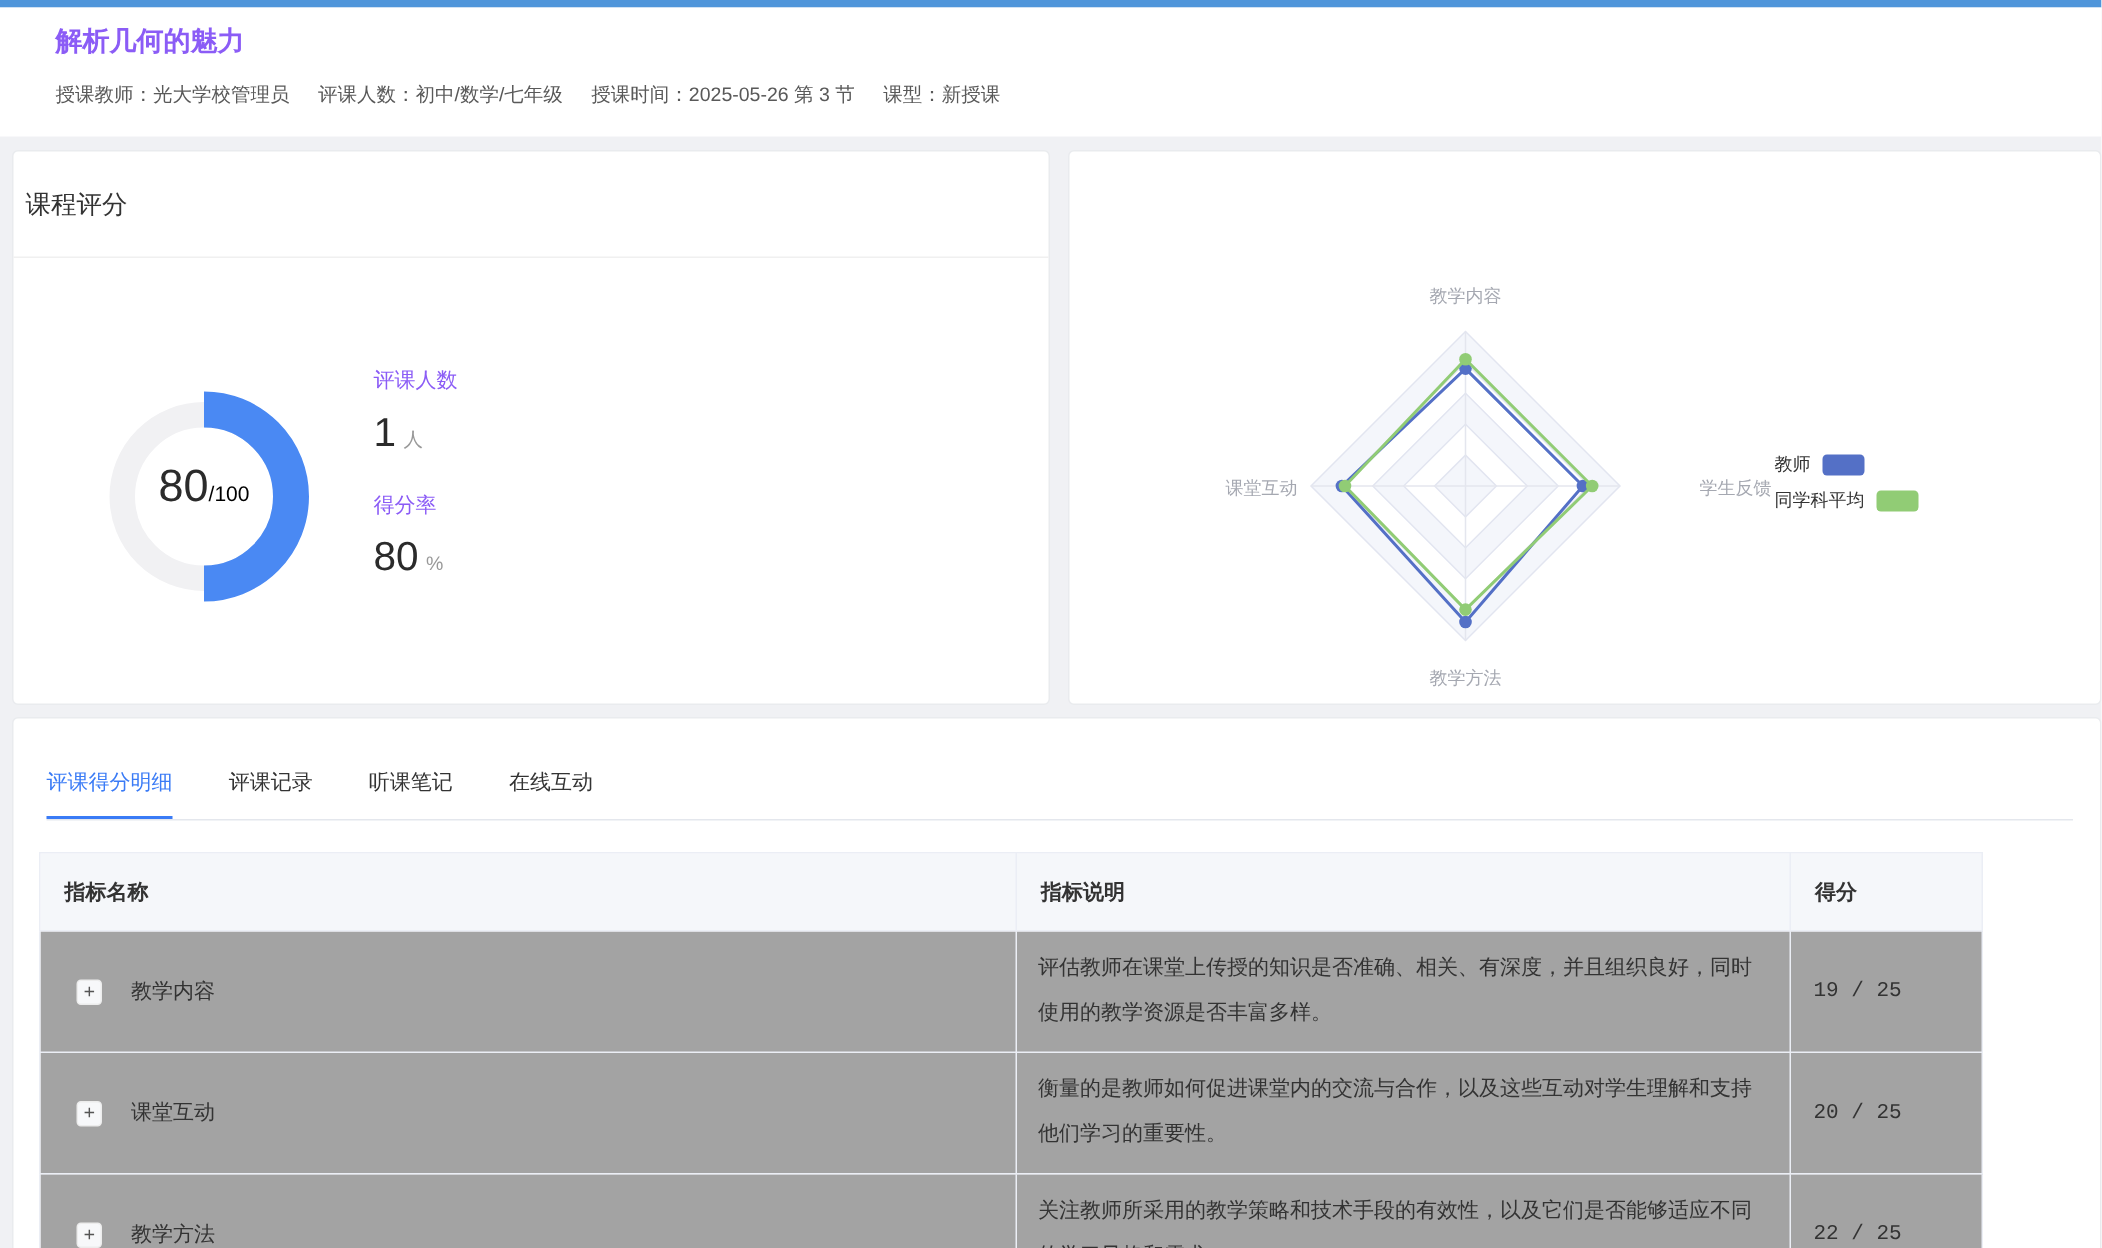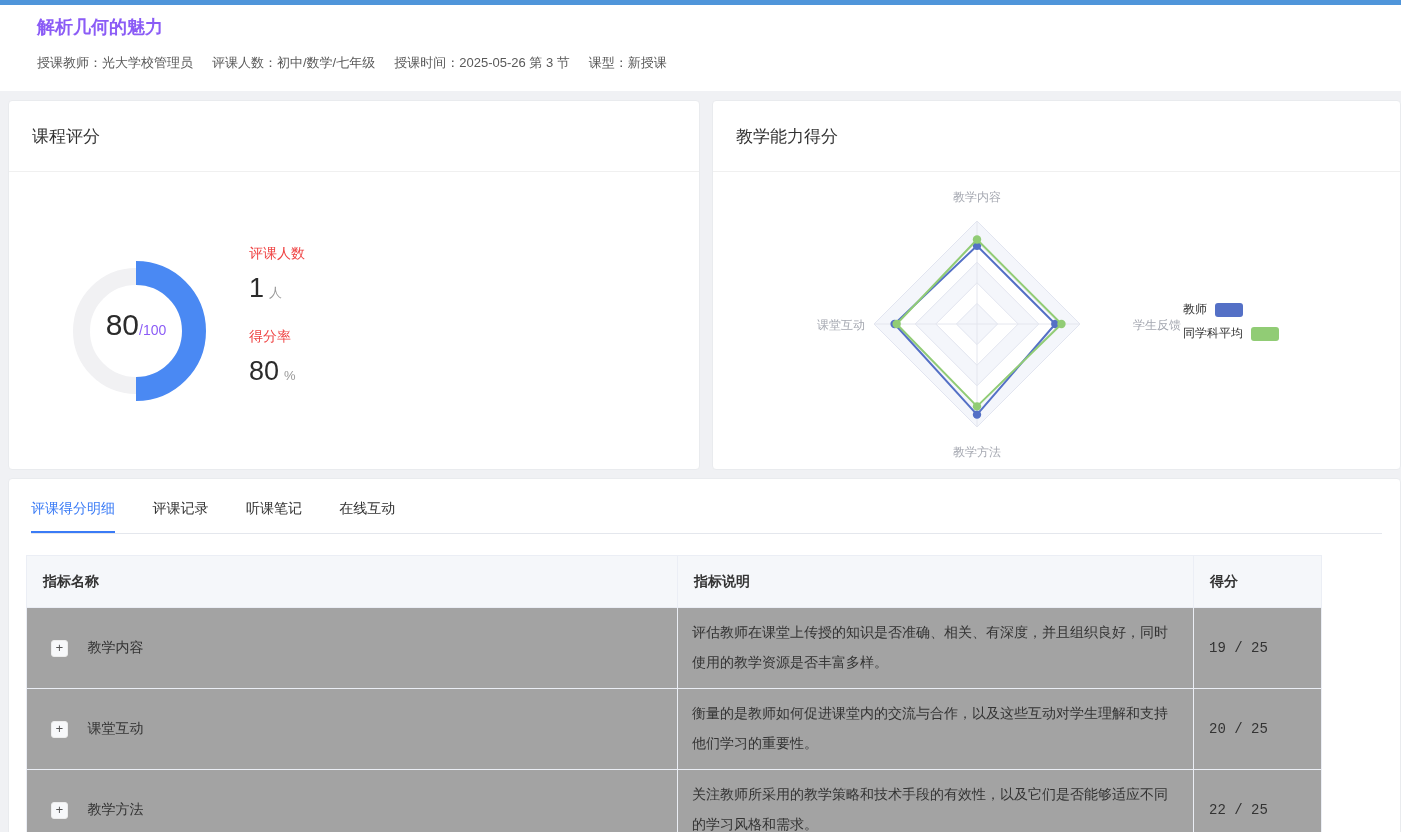--- a/index.html
+++ b/index.html
@@ -9,48 +9,48 @@
     background:#f0f1f4; color:#333; position:relative;
   }
   
   .topbar { position:absolute; left:0; top:0; width:1401px; height:5px; background:#4f95da; }
   
   .page-header { position:absolute; left:0; top:5px; width:1401px; height:86px; background:#ffffff; }
   .page-title { position:absolute; left:37px; top:10px; font-size:18px; font-weight:bold; color:#8b5cf6; }
   .meta-row { position:absolute; left:37px; top:49px; display:flex; gap:19px; font-size:13px; color:#595959; }
   
   .card { position:absolute; background:#fff; border:1px solid #e9ebee; border-radius:4px; }
-  .card-title-bar { height:71px; border-bottom:1px solid #f0f0f0; line-height:71px; padding-left:23px;
+  .card-title-bar { height:71px; border-bottom:1px solid #f0f0f0; line-height:71px; padding-left:8px;
                     font-size:17px; font-weight:500; color:#333; }
   .card-left  { left:8px;  top:100px; width:692px; height:370px; }
   .card-right { left:712px; top:100px; width:689px; height:370px; }
   
   .donut-svg { position:absolute; left:52px; top:155px; }
   .donut-label { position:absolute; left:52px; top:207px; width:150px; text-align:center; }
   .donut-score { font-size:30px; color:#2b2b2b; }
-  .donut-denom { font-size:14px; color:#8b5cf6; }
+  .donut-denom { font-size:14px; color:#000000; }
   .stats { position:absolute; left:240px; top:144px; }
-  .stat-label { font-size:14px; color:#ef4444; margin-bottom:10px; }
+  .stat-label { font-size:14px; color:#8b5cf6; margin-bottom:10px; }
   .stat-value-row { margin-bottom:24px; }
   .stat-value { font-size:27px; color:#2b2b2b; }
   .stat-unit { font-size:13px; color:#999; margin-left:5px; }
   
   .radar-svg { position:absolute; left:0; top:72px; }
   .radar-label { position:absolute; font-size:12px; color:#a5a8b1; white-space:nowrap; }
   .radar-label-top    { left:264px; top:88px;  transform:translateX(-50%); }
   .radar-label-right  { left:384px; top:216px;margin-left:36px; }
   .radar-label-bottom { left:264px; top:343px; transform:translateX(-50%); }
   .radar-label-left   { right:535px; top:216px; }
   .legend { position:absolute; right:121px; top:200px; }
   .legend-row { display:flex; align-items:center; justify-content:flex-start; margin-bottom:7px; }
   .legend-text { font-size:12px; color:#333; }
   .legend-marker { width:28px; height:14px; border-radius:3px; margin-left:8px; }
   
   .card-bottom { left:8px; top:478px; width:1393px; height:420px; border-radius:4px; }
-  .tabs { margin:0 18px 4px 22px; padding-top:20px; border-bottom:1px solid #e4e7ed; }
+  .tabs { margin:0 18px 4px 22px; padding-top:34px; border-bottom:1px solid #e4e7ed; }
   .tab { display:inline-block; margin-right:33px; padding-bottom:13px; font-size:14px; color:#333;
          border-bottom:2px solid transparent; cursor:pointer; }
   .tab.active { color:#3a7bf6; border-bottom-color:#3a7bf6; }
   
   .score-table { margin:21px 0 0 17px; width:1295px; border-collapse:collapse; table-layout:fixed; }
   .score-table th, .score-table td { border:1px solid #ebeef5; }
   .score-table th { height:52px; background:#f5f7fa; text-align:left; font-size:14px; color:#333;
                     font-weight:bold; padding-left:16px;margin-left:36px; }
   .score-table td { height:77px; vertical-align:middle; font-size:14px; color:#333; background:#a3a3a3;font-family:Liberation Mono, monospace; }
   .col-name  { width:651px; }
@@ -94,21 +94,20 @@
       <span class="stat-value">1</span><span class="stat-unit">人</span>
     </div>
     <div class="stat-label">得分率</div>
     <div class="stat-value-row">
       <span class="stat-value">80</span><span class="stat-unit">%</span>
     </div>
   </div>
 </div>
 
 <div class="card card-right">
-  <div class="card-title-bar">教学能力得分</div>
   <svg id="radar-svg" class="radar-svg" width="689" height="298">
       <polygon points="264,48 367,151 264,254 161,151" fill="#f4f6fb" stroke="#e2e5f0" stroke-width="1"></polygon>
       <polygon points="264,68.6 346.4,151 264,233.4 181.6,151" fill="#ffffff" stroke="#e2e5f0" stroke-width="1"></polygon>
       <polygon points="264,89.2 325.8,151 264,212.8 202.2,151" fill="#f4f6fb" stroke="#e2e5f0" stroke-width="1"></polygon>
       <polygon points="264,109.8 305.2,151 264,192.2 222.8,151" fill="#ffffff" stroke="#e2e5f0" stroke-width="1"></polygon>
       <polygon points="264,130.4 284.6,151 264,171.6 243.4,151" fill="#f4f6fb" stroke="#e2e5f0" stroke-width="1"></polygon>
       <line x1="264" y1="151" x2="264" y2="48" stroke="#e4e6ee" stroke-width="1"></line>
       <line x1="264" y1="151" x2="367" y2="151" stroke="#e4e6ee" stroke-width="1"></line>
       <line x1="264" y1="151" x2="264" y2="254" stroke="#e4e6ee" stroke-width="1"></line>
       <line x1="264" y1="151" x2="161" y2="151" stroke="#e4e6ee" stroke-width="1"></line>

